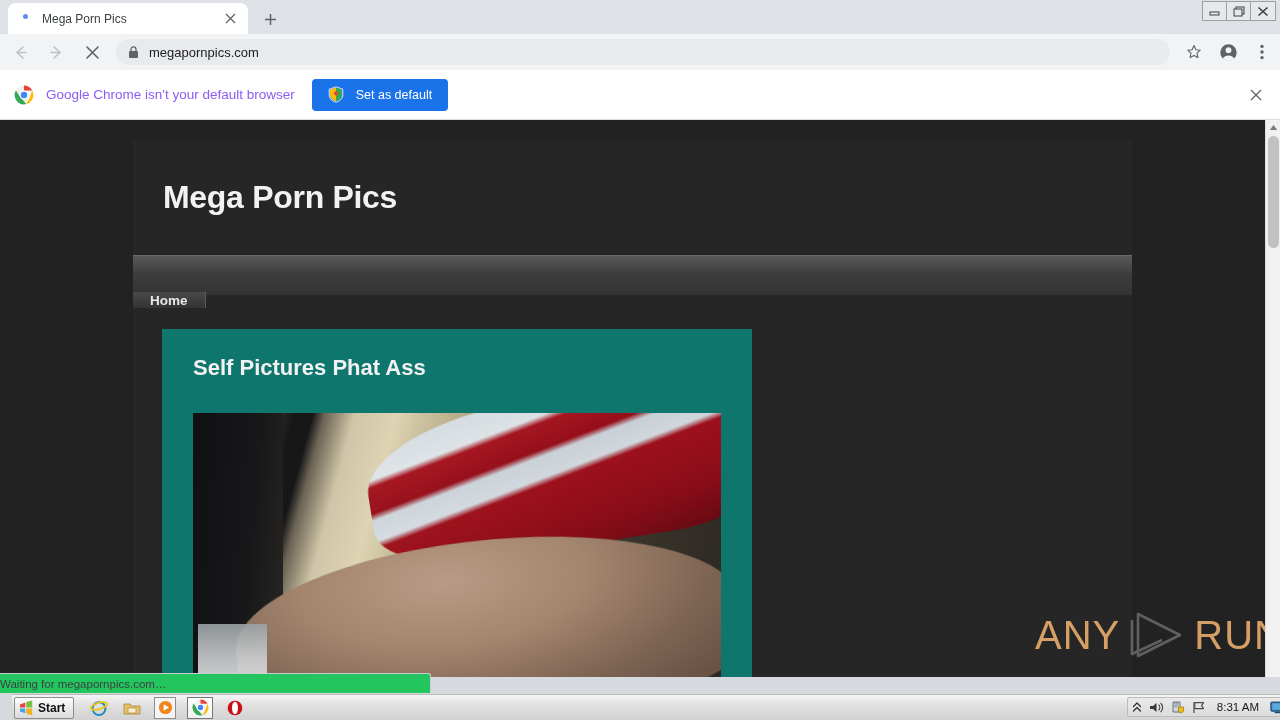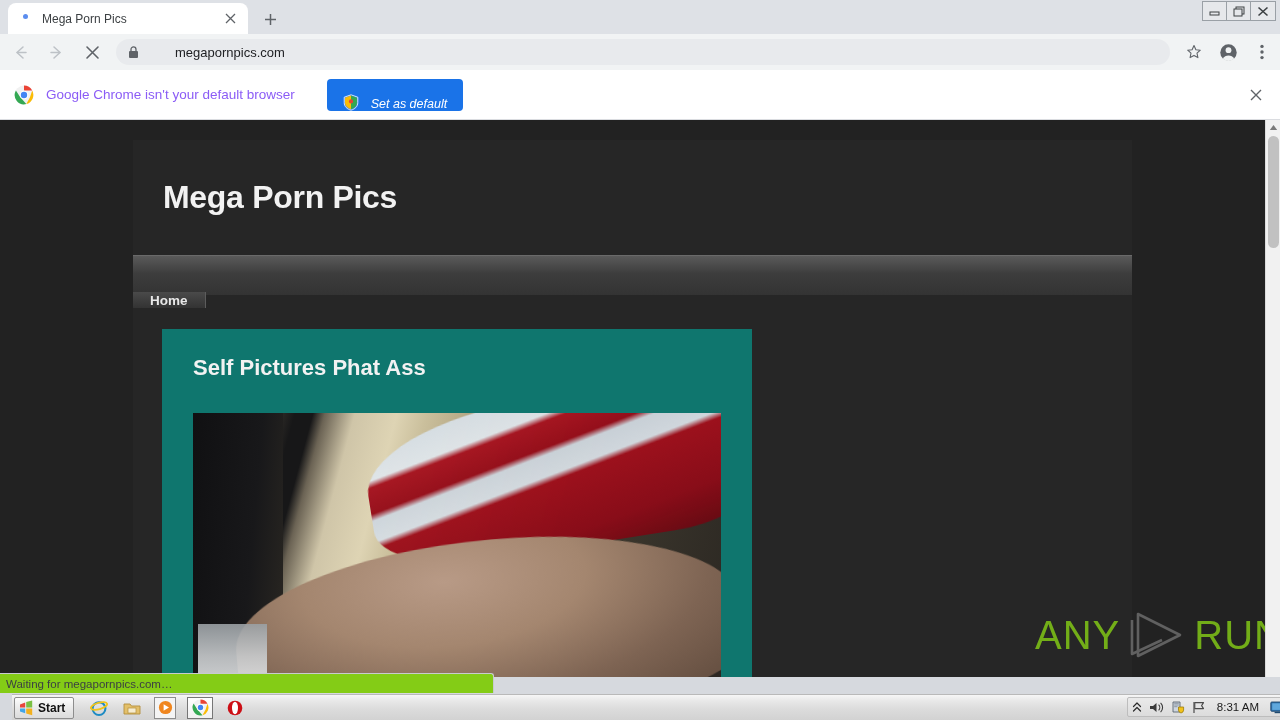--- a/index.html
+++ b/index.html
@@ -70,45 +70,44 @@
   }
   .tbtn {
     width: 32px; height: 32px; margin-left: 4px; flex: none;
     display: flex; align-items: center; justify-content: center;
   }
   .tbtn.disabled { color: #bdc1c6; }
   .tbtn.enabled { color: #5f6368; }
   .omnibox {
     flex: 1; height: 26px; margin: 0 8px 0 8px;
     background: #e8eaed; border-radius: 13px;
-    display: flex; align-items: center; padding: 0 12px; gap: 26px;
+    display: flex; align-items: center; padding: 0 12px;
   }
   .omnibox .lock { margin-right: 10px; display: flex; color: #5f6368; }
   .omnibox .urltext { font-size: 13px; color: #202124; }
   .tbtn-right {
     width: 32px; height: 32px; flex: none; margin-right: 2px;
     display: flex; align-items: center; justify-content: center;
     color: #5f6368;
   }
 
   
   .infobar {
     position: absolute; left: 0; top: 70px; width: 1280px; height: 50px;
     background: #ffffff; border-bottom: 1px solid #dadce0;
     display: flex; align-items: center;
   }
   .infobar-icon { margin-left: 14px; margin-right: 12px; flex: none; display: flex; }
   .infobar-text { font-size: 13.5px; color: #8b5cf6; }
   .setdefault-btn {
-    margin-left: 32px;
+    margin-left: 17px;
     background: #1a73e8; color: #fff;
     height: 32px; border-radius: 4px;
-    display: flex; align-items: flex-end; padding: 0 16px;
+    display: flex; align-items: center; padding: 0 16px;
     font-size: 12.5px;
-    font-style: italic;
   }
   .setdefault-btn .shield { margin-right: 12px; display: flex; }
   .infobar-close {
     position: absolute; right: 14px; top: 15px;
     width: 20px; height: 20px;
     display: flex; align-items: center; justify-content: center;
     color: #5f6368;
   }
 
   
@@ -196,21 +195,21 @@
 
   
   .watermark {
     position: absolute; left: 1035px; top: 490px;
     display: flex; align-items: center;
     color: #6e6e6e; opacity: 0.82;
     pointer-events: none;
   }
   .watermark .wm-text {
     font-size: 40px; letter-spacing: 1px; font-weight: 300;
-    color: #84cc16; line-height: 1;
+    color: #fdba74; line-height: 1;
   }
   .watermark .wm-logo { margin: 0 8px; display: flex; }
 
   
   .pscroll {
     position: absolute; right: 0; top: 0; width: 15px; height: 557px;
     background: #f1f1f1; border-left: 1px solid #dcdcdc;
   }
   .pscroll-up {
     width: 15px; height: 15px;
@@ -218,25 +217,25 @@
     background: #f1f1f1;
   }
   .pscroll-thumb {
     position: absolute; left: 2px; top: 16px; width: 11px; height: 112px;
     background: #c1c1c1; border-radius: 6px;
   }
 
   
   .statusbubble {
     position: absolute; left: 0; top: 673px;
-    width: 494px; height: 20px;
-    background: #84cc16;
+    width: 431px; height: 20px;
+    background: #22c55e;
     border-top: 1px solid #c8cbcf; border-right: 1px solid #c8cbcf;
     border-top-right-radius: 3px;
-    display: flex; align-items: center; padding-left: 6px;
+    display: flex; align-items: center; padding-left: 0;
     font-size: 11.5px; color: #3c4043;
   }
 
   
   .taskbar {
     position: absolute; left: 12px; top: 694px; width: 1280px; height: 26px;
     background: linear-gradient(to bottom, #f6f6f6 0%, #e9e9e9 22%, #dcdcdc 55%, #d2d2d2 100%);
     border-top: 1px solid #b9b9b9;
     display: flex; align-items: center;
   }

